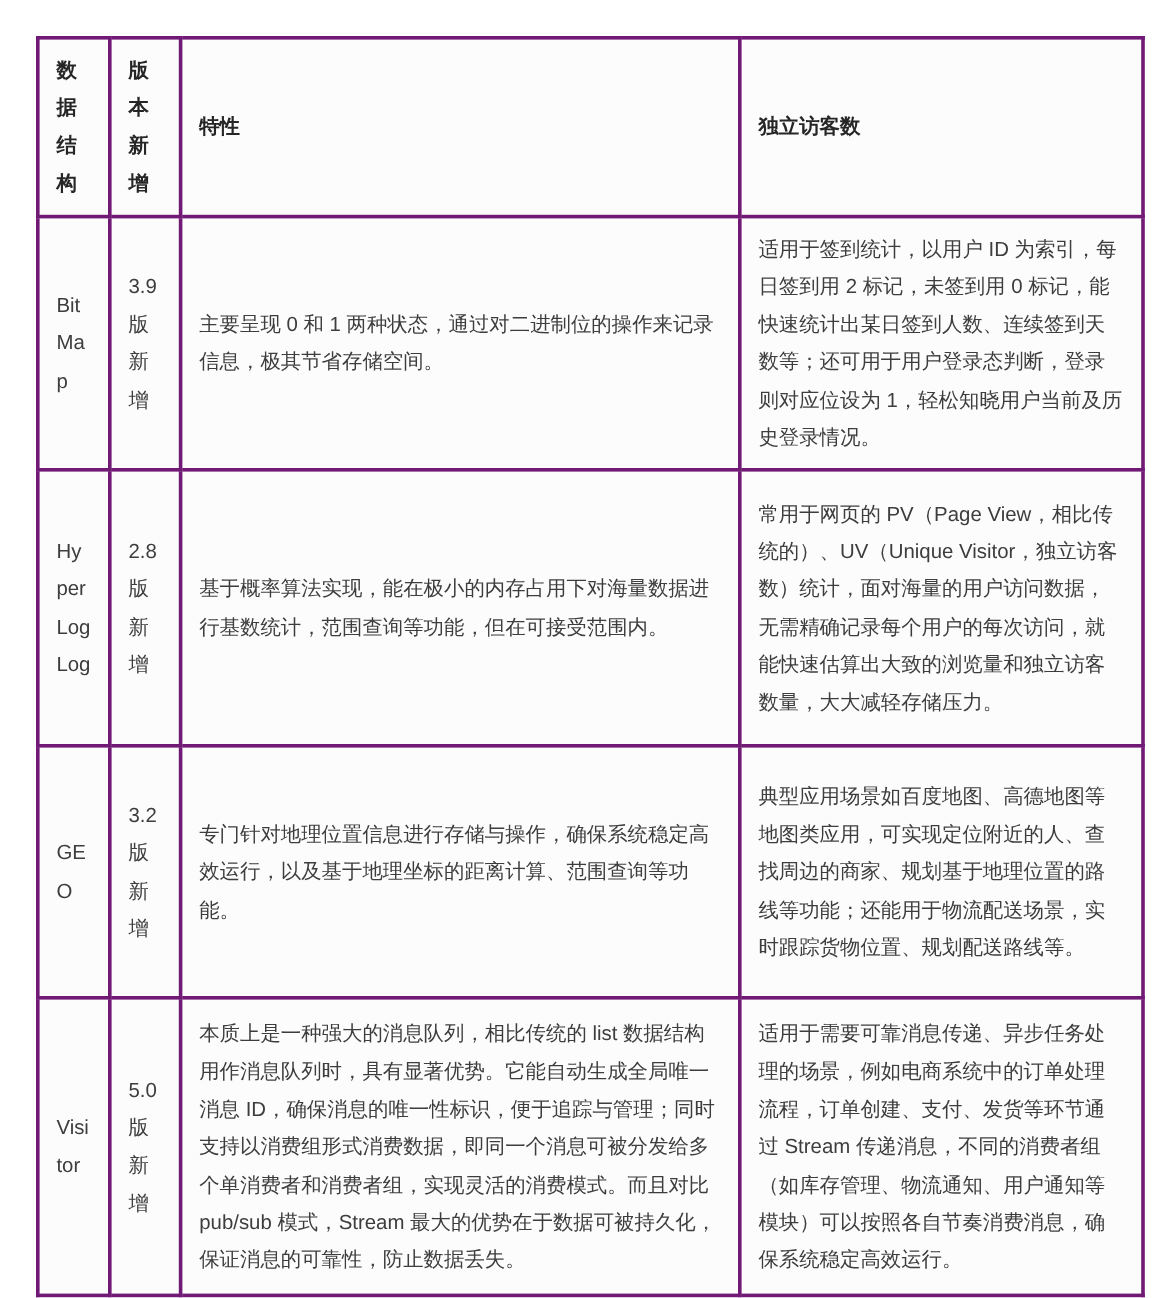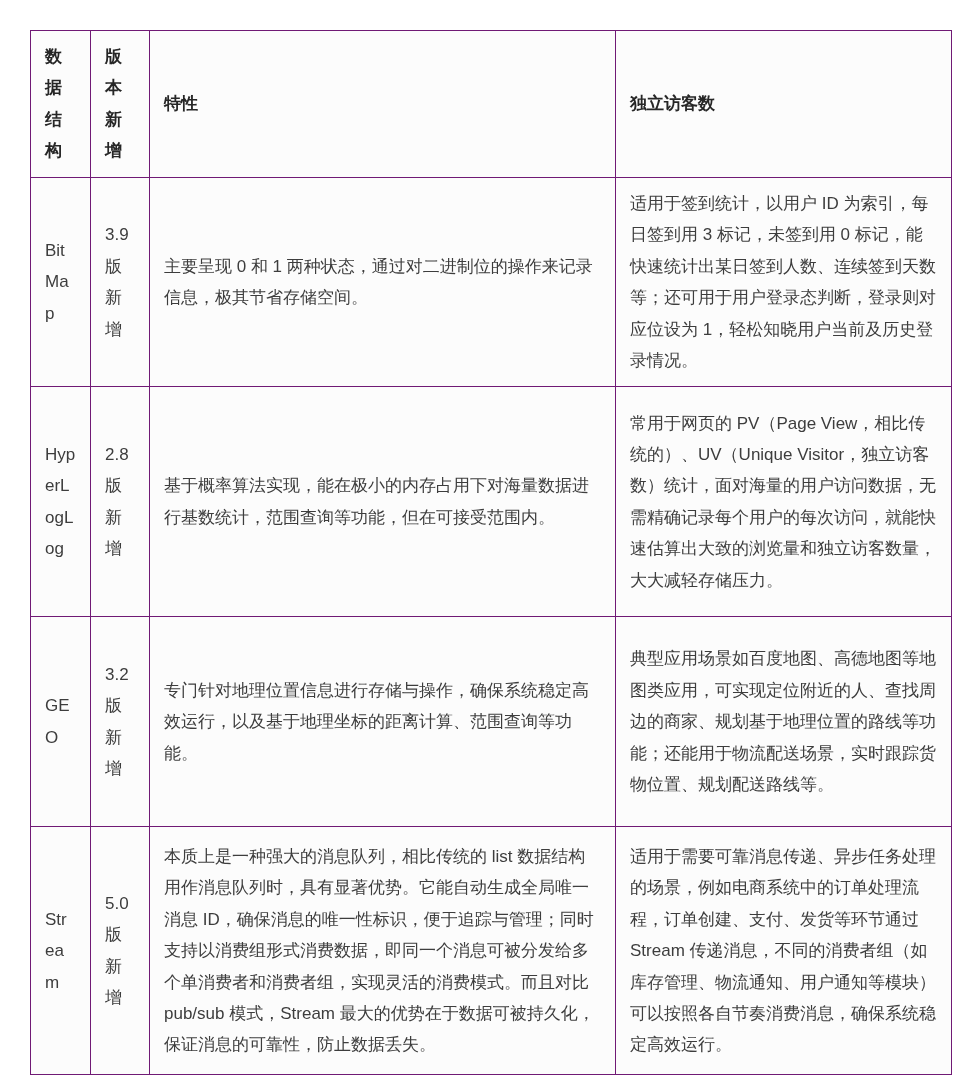--- a/index.html
+++ b/index.html
@@ -18,21 +18,21 @@
     overflow: hidden;
   }
   table.data-table {
     border-collapse: collapse;
     table-layout: fixed;
     width: 921px;
     background: #fcfcfc;
   }
   table.data-table th,
   table.data-table td {
-    border: 1px solid #701a75;
+    border: 3px solid #701a75;
     vertical-align: middle;
     text-align: left;
     font-size: 17px;
     line-height: 1.85;
     padding: 10px 14px;
     box-sizing: border-box;
     color: #3d3d3d;
     word-wrap: break-word;
   }
   table.data-table th {
@@ -72,35 +72,35 @@
         <th class="narrow">版本新增</th>
         <th>特性</th>
         <th>独立访客数</th>
       </tr>
     </thead>
     <tbody>
       <tr class="r1">
         <td class="narrow">BitMap</td>
         <td class="narrow">3.9 版新增</td>
         <td>主要呈现 0 和 1 两种状态，通过对二进制位的操作来记录信息，极其节省存储空间。</td>
-        <td>适用于签到统计，以用户 ID 为索引，每日签到用 3 标记，未签到用 0 标记，能快速统计出某日签到人数、连续签到天数等；还可用于用户登录态判断，登录则对应位设为 1，轻松知晓用户当前及历史登录情况。</td>
+        <td>适用于签到统计，以用户 ID 为索引，每日签到用 2 标记，未签到用 0 标记，能快速统计出某日签到人数、连续签到天数等；还可用于用户登录态判断，登录则对应位设为 1，轻松知晓用户当前及历史登录情况。</td>
       </tr>
       <tr class="r2">
         <td class="narrow">HyperLogLog</td>
         <td class="narrow">2.8 版新增</td>
         <td>基于概率算法实现，能在极小的内存占用下对海量数据进行基数统计，范围查询等功能，但在可接受范围内。</td>
         <td>常用于网页的 PV（Page View，相比传统的）、UV（Unique Visitor，独立访客数）统计，面对海量的用户访问数据，无需精确记录每个用户的每次访问，就能快速估算出大致的浏览量和独立访客数量，大大减轻存储压力。</td>
       </tr>
       <tr class="r3">
         <td class="narrow">GEO</td>
         <td class="narrow">3.2 版新增</td>
         <td>专门针对地理位置信息进行存储与操作，确保系统稳定高效运行，以及基于地理坐标的距离计算、范围查询等功能。</td>
         <td>典型应用场景如百度地图、高德地图等地图类应用，可实现定位附近的人、查找周边的商家、规划基于地理位置的路线等功能；还能用于物流配送场景，实时跟踪货物位置、规划配送路线等。</td>
       </tr>
       <tr class="r4">
-        <td class="narrow">Stream</td>
+        <td class="narrow">Visitor</td>
         <td class="narrow">5.0 版新增</td>
         <td>本质上是一种强大的消息队列，相比传统的 list 数据结构用作消息队列时，具有显著优势。它能自动生成全局唯一消息 ID，确保消息的唯一性标识，便于追踪与管理；同时支持以消费组形式消费数据，即同一个消息可被分发给多个单消费者和消费者组，实现灵活的消费模式。而且对比 pub/sub 模式，Stream 最大的优势在于数据可被持久化，保证消息的可靠性，防止数据丢失。</td>
         <td>适用于需要可靠消息传递、异步任务处理的场景，例如电商系统中的订单处理流程，订单创建、支付、发货等环节通过 Stream 传递消息，不同的消费者组（如库存管理、物流通知、用户通知等模块）可以按照各自节奏消费消息，确保系统稳定高效运行。</td>
       </tr>
     </tbody>
   </table>
 </div>
 
 </body></html>

